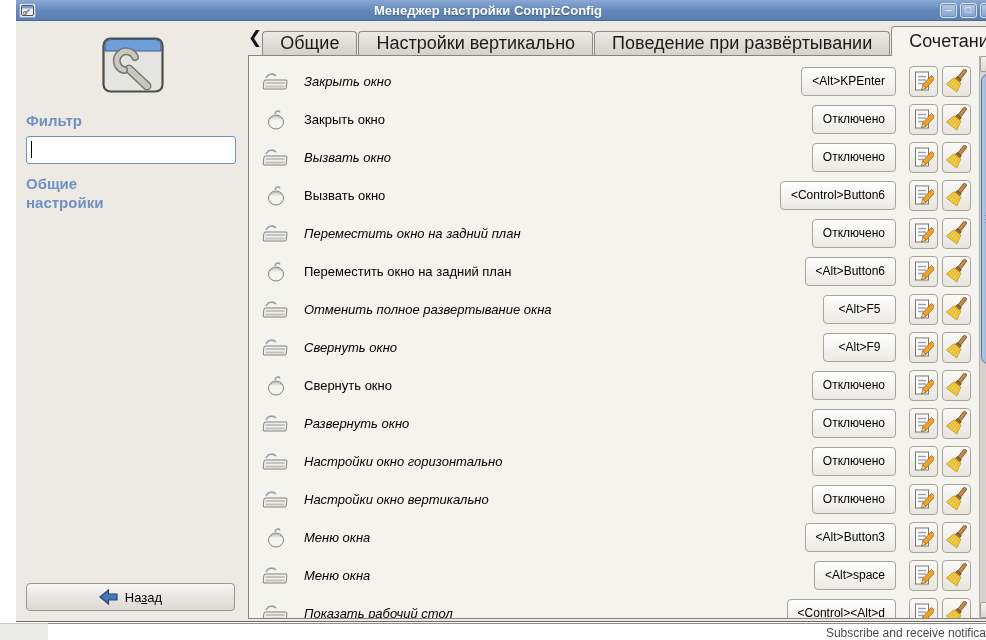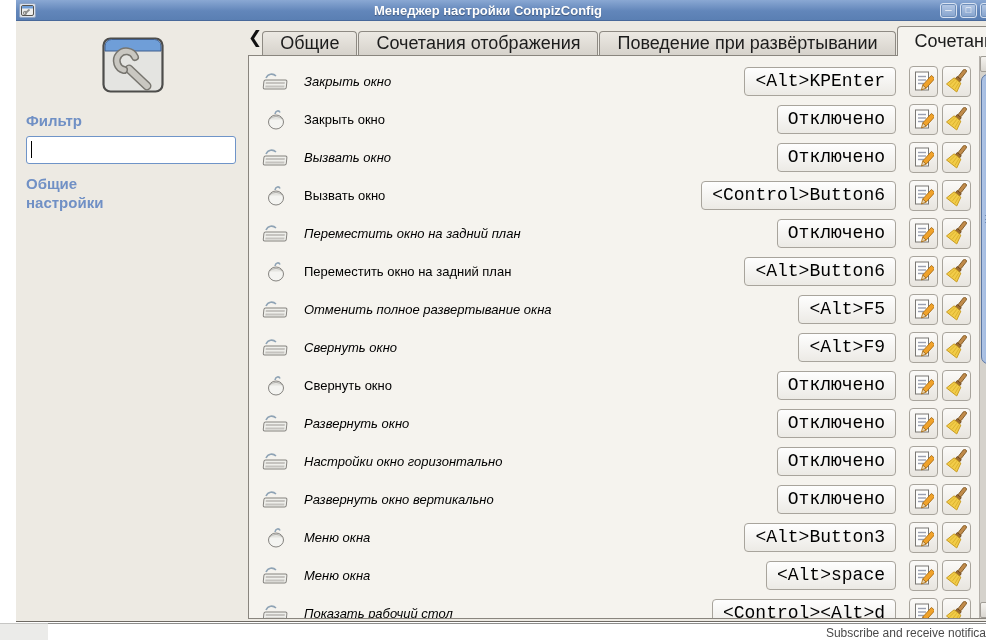--- a/index.html
+++ b/index.html
@@ -43,21 +43,21 @@
     border-radius:4px 4px 0 0;margin-right:1px;font-family:inherit;cursor:default;}
   .tab.active{height:30px;background:#f5f3ee;position:relative;z-index:3;margin-bottom:-1px;}
   .panel{flex:1;margin:0 2px 2px 2px;border:1px solid #89857e;background:#f5f3ee;
     display:flex;min-height:0;position:relative;z-index:1;}
   .rows{flex:1;overflow:hidden;padding-top:6px;min-width:0;}
   .row{height:38px;display:flex;align-items:center;padding:0 8px 0 13px;justify-content:space-between;}
   .row-icon{width:27px;flex:0 0 27px;margin-right:15px;display:flex;justify-content:center;}
   .row-label{flex:1;font-size:13px;color:#000;white-space:nowrap;overflow:hidden;}
   .row.italic .row-label{font-style:italic;}
   .shortcut-btn{min-width:73px;height:29px;padding:0 10px;margin-right:9px;text-align:center;
-    font-family:Liberation Mono, monospace;font-size:18px;color:#000;
+    font-family:Liberation Sans, sans-serif;font-size:12px;color:#000;
     background:linear-gradient(#fefefe,#eceae5);border:1px solid #a8a49c;border-radius:4px;cursor:default;}
   .icon-btn{width:29px;height:31px;margin-left:4px;padding:0;display:flex;align-items:center;justify-content:center;
     background:linear-gradient(#fbfaf8,#e8e5df);border:1px solid #a8a49c;border-radius:4px;cursor:default;}
   
   .scrollbar{width:19px;flex:0 0 19px;background:#d5d2cc;border-left:1px solid #b5b1ab;
     display:flex;flex-direction:column;position:relative;}
   .sb-btn{height:16px;flex:0 0 16px;background:linear-gradient(#f5f3ef,#dad7d1);border:1px solid #a19d96;
     box-sizing:border-box;border-radius:2px;position:relative;padding:0;cursor:default;}
   .sb-btn::after{content:"";position:absolute;left:50%;top:50%;transform:translate(-50%,-50%);
     border-left:4px solid transparent;border-right:4px solid transparent;}
@@ -109,28 +109,34 @@
             <path d="M27 32 L45 49" stroke="#c9c7c1" stroke-width="6" stroke-linecap="round"></path>
             <path d="M33 20 A9.5 9.5 0 1 0 22 33" fill="none" stroke="#77756f" stroke-width="8" stroke-linecap="round"></path>
             <path d="M33 20 A9.5 9.5 0 1 0 22 33" fill="none" stroke="#c9c7c1" stroke-width="5" stroke-linecap="round"></path>
           </svg>
         </div>
         <div class="side-heading">Фильтр</div>
         <div class="filter-input" title="">
           <div class="caret"></div>
         </div>
         <div class="side-heading" style="width:120px;">Общие настройки</div>
+        <button class="back-btn">
+          <svg width="19" height="16" viewBox="0 0 19 16">
+            <path d="M9.5 1 v4 h8.5 v6 h-8.5 v4 L1 8 z" fill="#4a76b8" stroke="#24466e" stroke-width="1.2"></path>
+          </svg>
+          <span><span>На</span><span class="mnemonic">з</span><span>ад</span></span>
+        </button>
       </div>
 
       <div class="main">
         <div class="tab-bar">
           <button class="tab-scroll">❮</button>
           <span id="tabs-holder" style="display:flex;align-items:flex-end;flex:1;">
               <button class="tab">Общие</button>
-              <button class="tab">Сочетания отображения</button>
+              <button class="tab">Настройки вертикально</button>
               <button class="tab">Поведение при развёртывании</button>
               <button class="tab active">Сочетания клавиш</button>
             </span>
           <button class="tab-scroll">❯</button>
         </div>
 
         <div class="panel">
           <div class="rows" id="rows-holder">
   <div class="row italic">
     <span class="row-icon">
@@ -553,21 +559,21 @@
     <span class="row-icon">
   <svg width="27" height="20" viewBox="0 0 27 20">
     <path d="M4 7 C6 2.5 11 2 14 5" fill="none" stroke="#8fa3b5" stroke-width="1.6"></path>
     <g transform="skewX(-6)">
       <rect x="3" y="9" width="23" height="9" rx="1.5" fill="#efefeb" stroke="#85837f"></rect>
       <rect x="5" y="11" width="19" height="2" fill="#c5c3bf"></rect>
       <rect x="5" y="14.5" width="19" height="2" fill="#c5c3bf"></rect>
     </g>
   </svg>
 </span>
-    <span class="row-label">Развернуть окно вертикально</span>
+    <span class="row-label">Настройки окно вертикально</span>
     <button class="shortcut-btn">Отключено</button>
     <button class="icon-btn">
   <svg width="21" height="23" viewBox="0 0 21 23">
     <rect x="2.5" y="2" width="13" height="18" fill="#fdfdfc" stroke="#7a7874"></rect>
     <line x1="5" y1="6.5" x2="13" y2="6.5" stroke="#9aa0b0" stroke-width="1.4"></line>
     <line x1="5" y1="10" x2="13" y2="10" stroke="#9aa0b0" stroke-width="1.4"></line>
     <line x1="5" y1="13.5" x2="11" y2="13.5" stroke="#9aa0b0" stroke-width="1.4"></line>
     <g transform="rotate(42 13 14)">
       <rect x="11.3" y="4" width="4.6" height="13" fill="#f0a22a" stroke="#a86a10" stroke-width="0.8"></rect>
       <polygon points="11.3,17 15.9,17 13.6,21.5" fill="#e8d8b8" stroke="#a86a10" stroke-width="0.8"></polygon>

